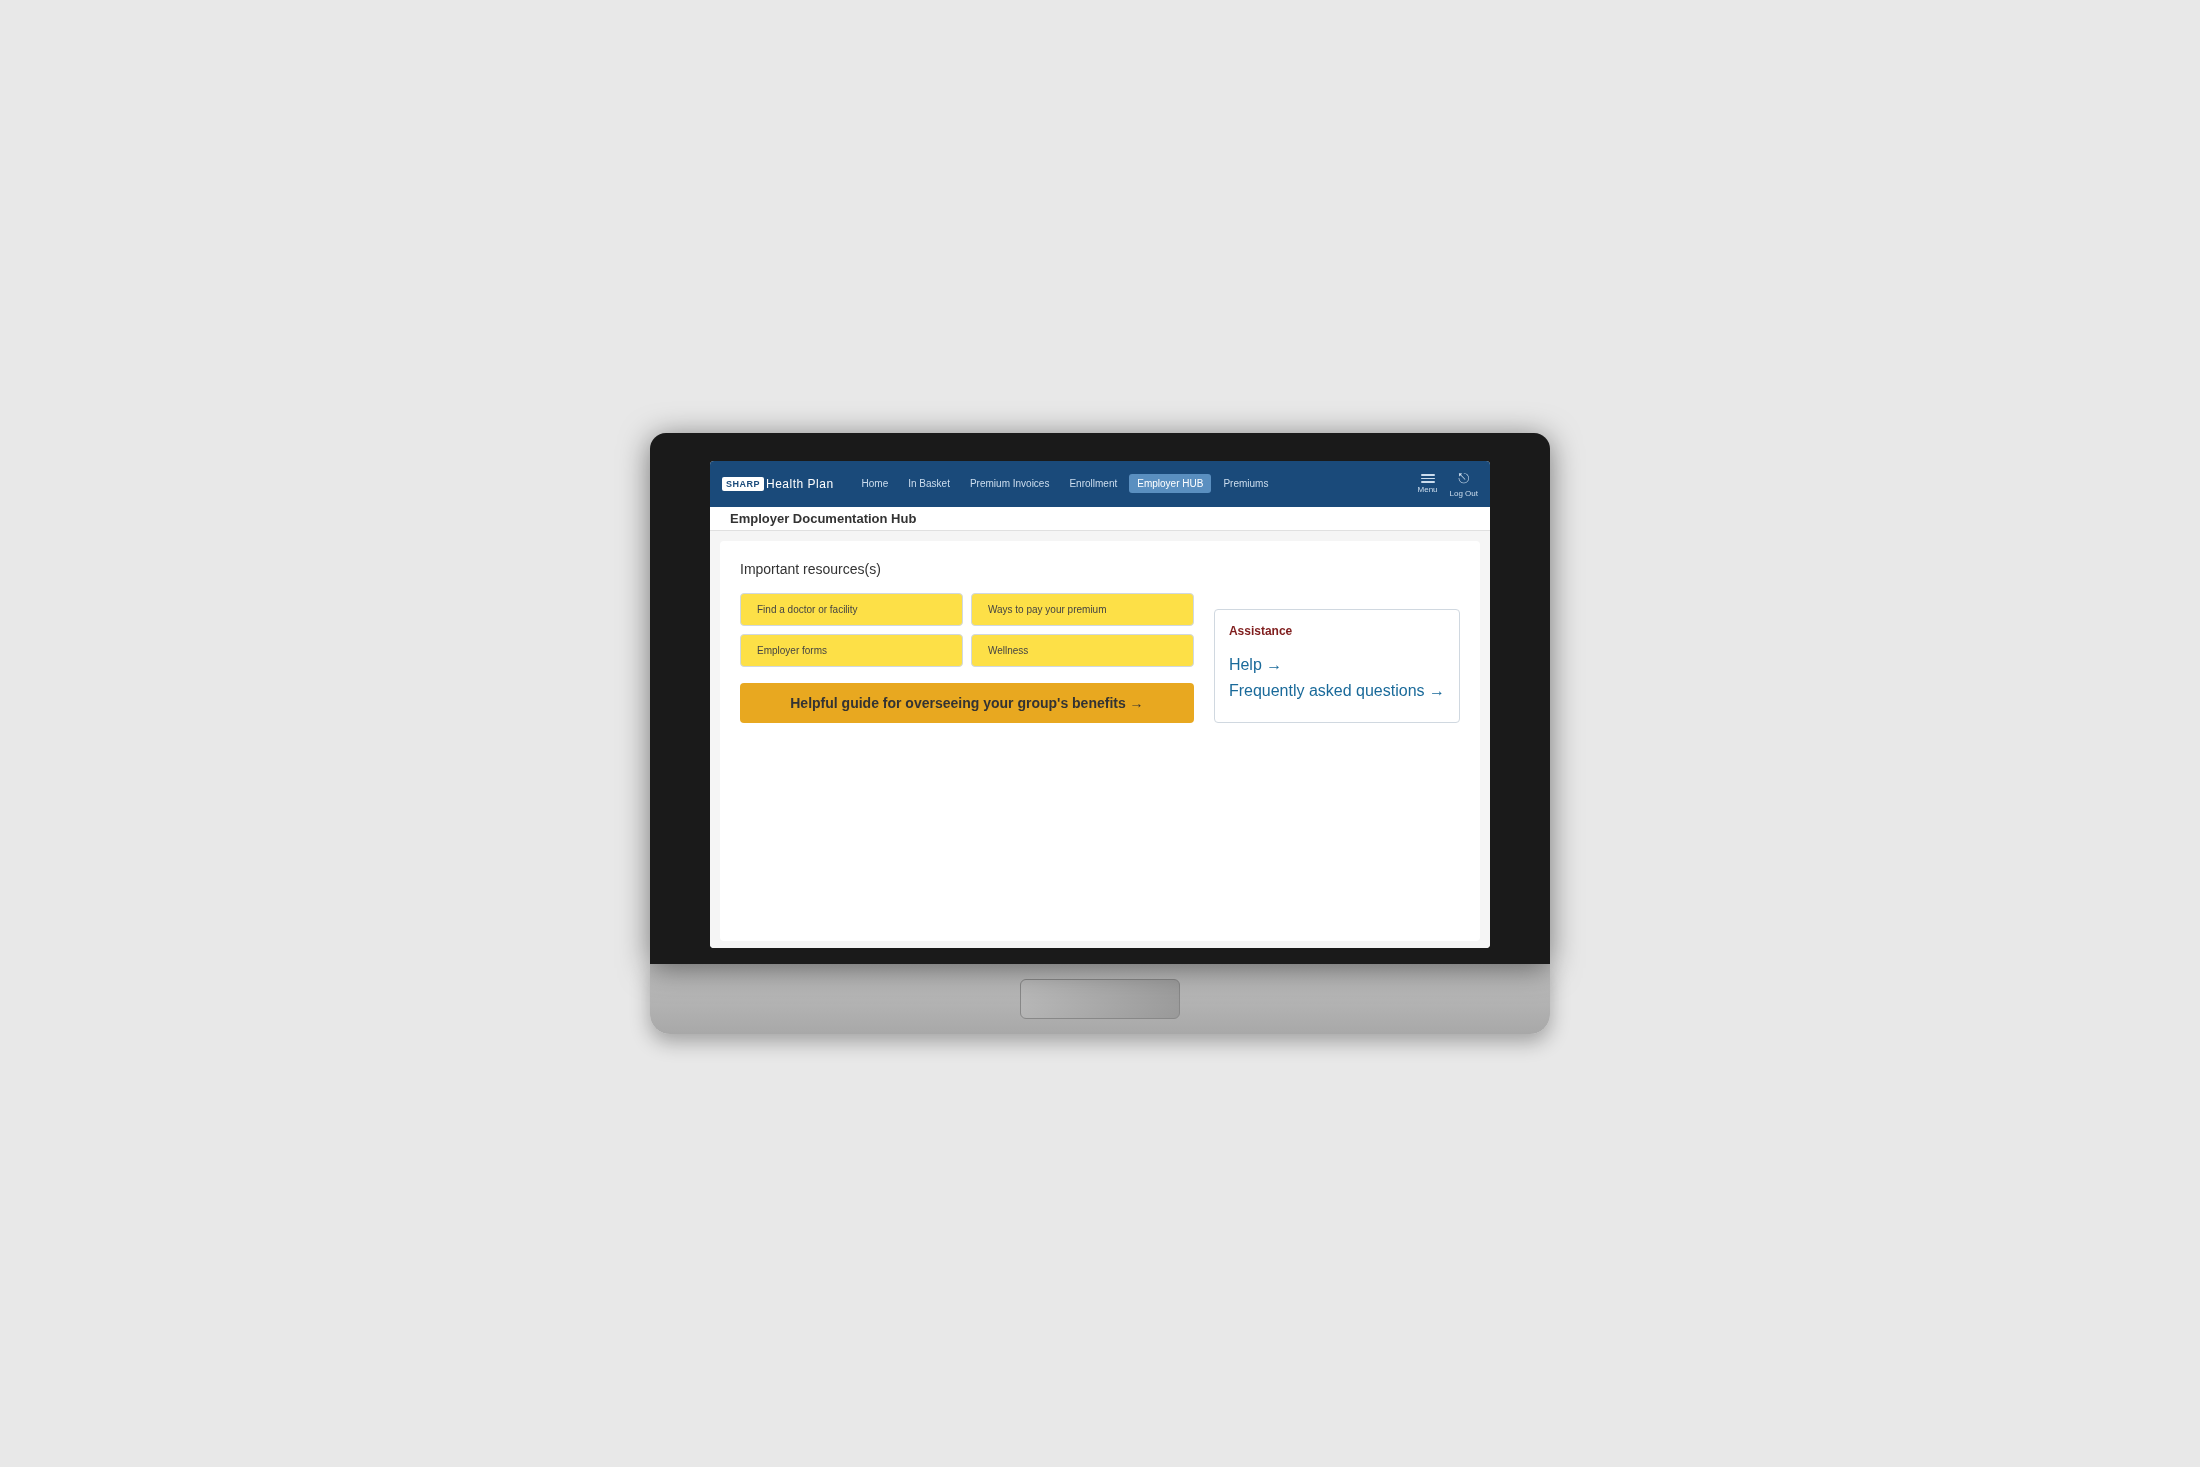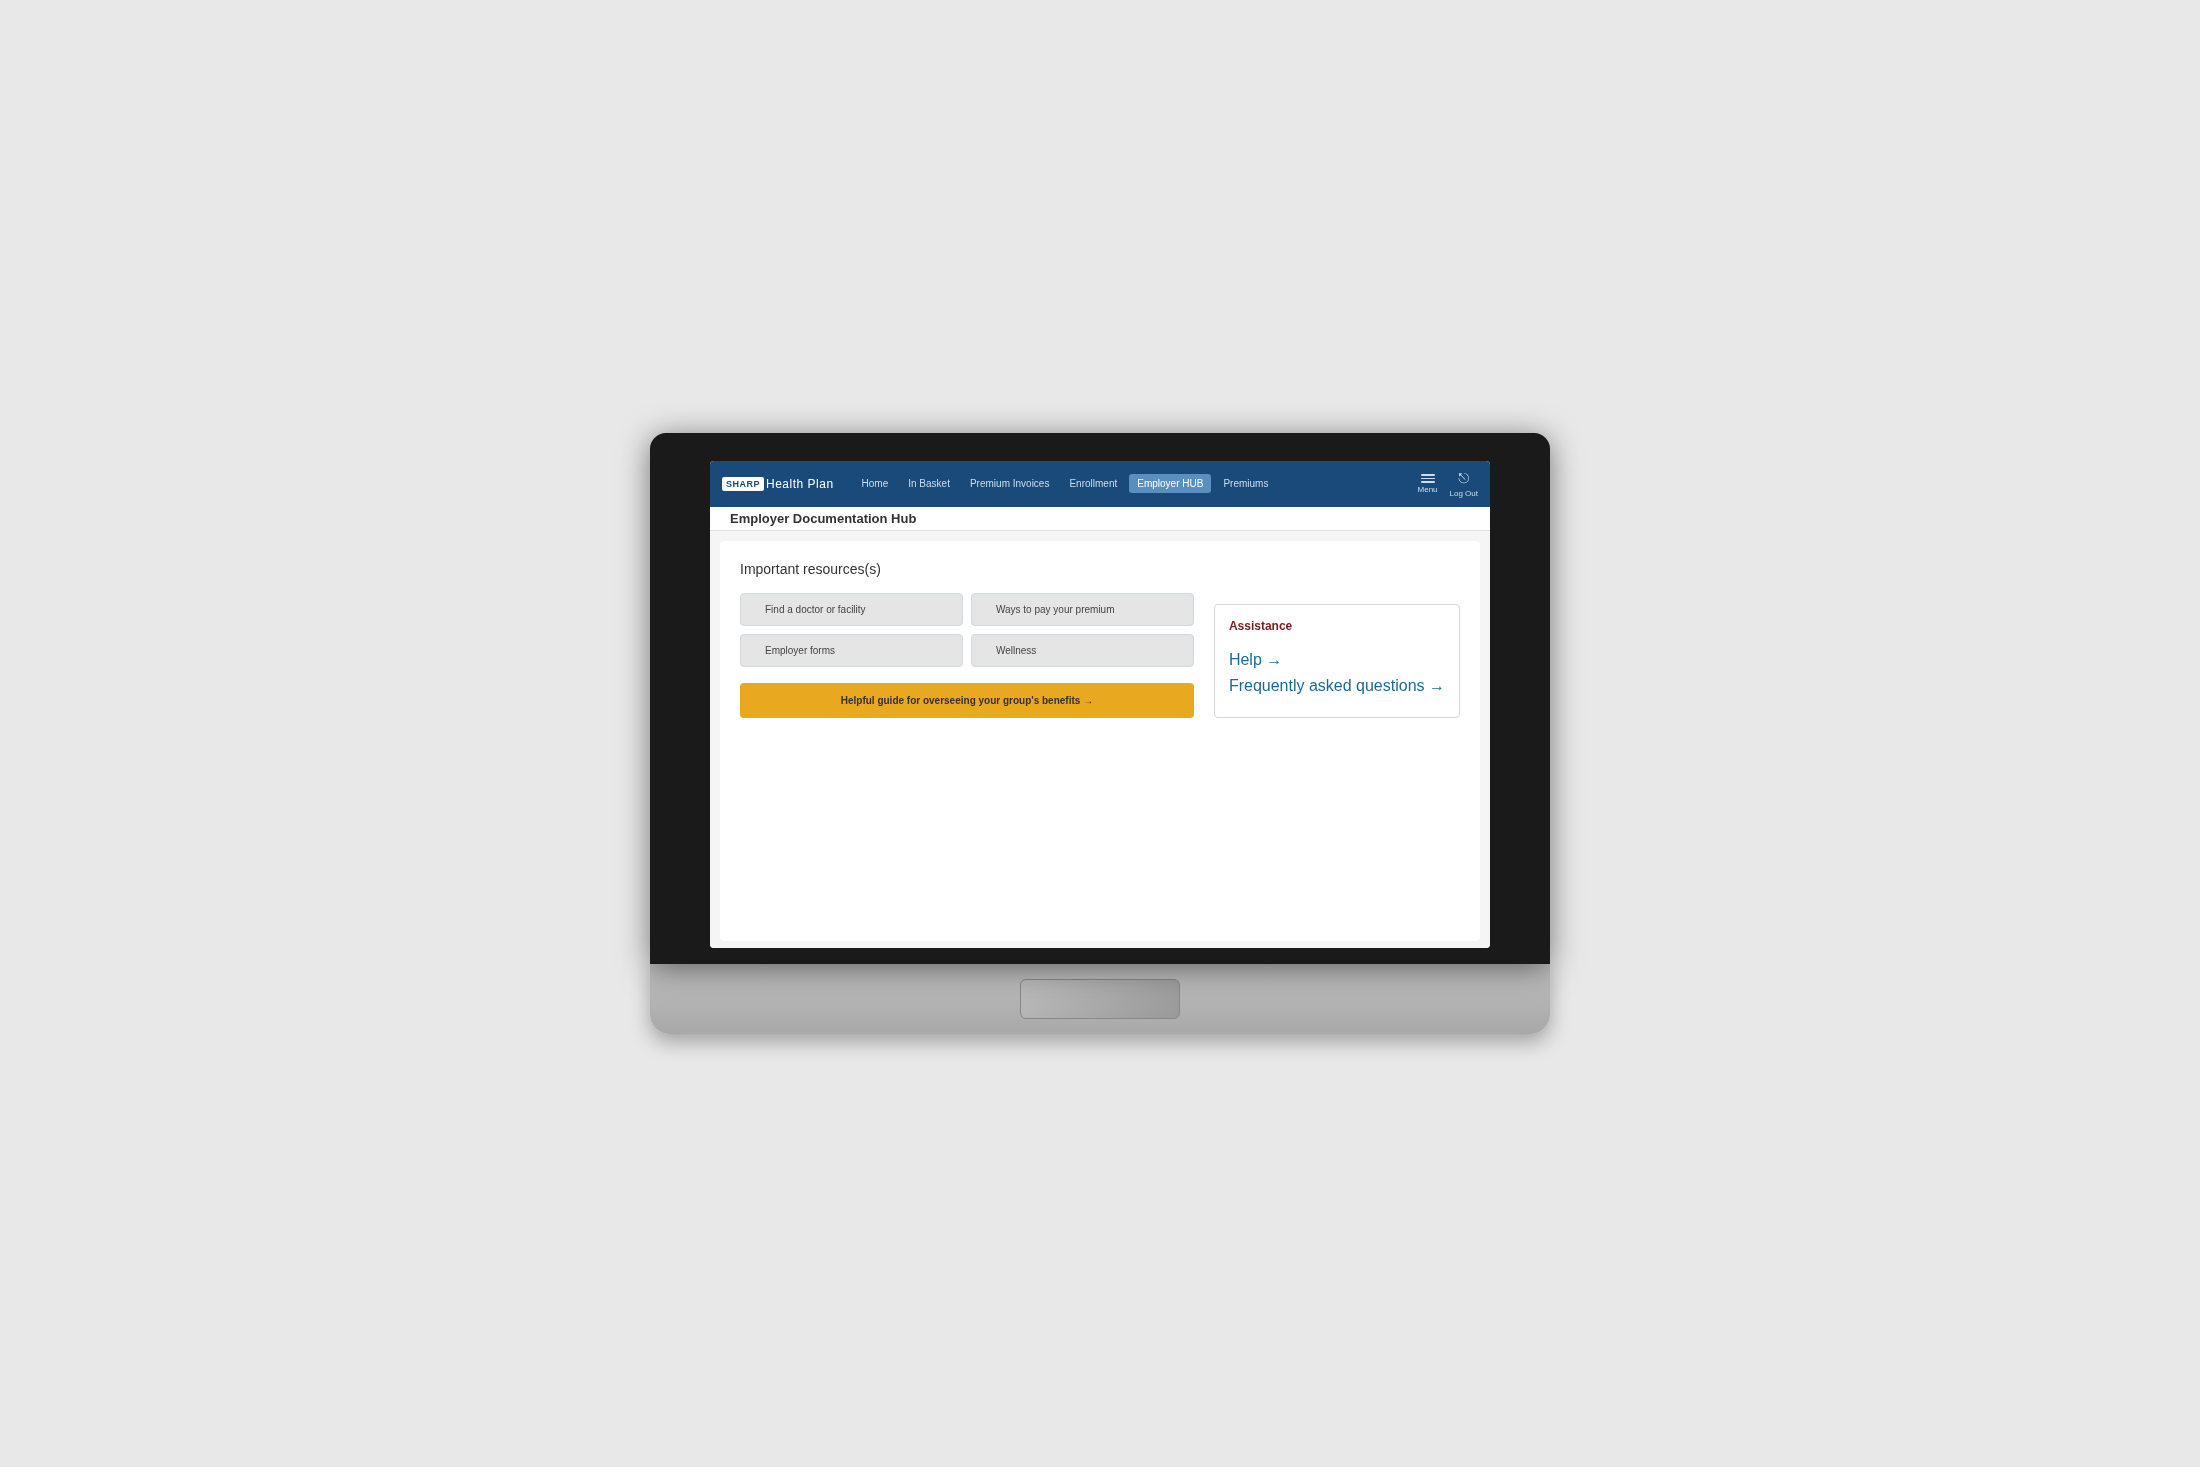--- a/index.html
+++ b/index.html
@@ -192,33 +192,33 @@
     .resources-grid {
       display: grid;
       grid-template-columns: 1fr 1fr;
       gap: 8px;
       margin-bottom: 16px;
     }
 
     .resource-card {
       border: 1px solid #d0d8e0;
       border-radius: 4px;
-      padding: 10px 24px;
+      padding: 10px 16px;
       font-size: 10px;
       color: #444;
       cursor: pointer;
-      background: #e5e5e5;
+      background: #fde047;
     }
 
     .helpful-guide-btn {
       background: #e8a820;
       border: none;
       border-radius: 4px;
       padding: 12px 23px;
-      font-size: 10px;
+      font-size: 14px;
       font-weight: bold;
       color: #333;
       cursor: pointer;
       width: 100%;
       text-align: center;
     }
 
     .assistance-card {
       background: #fff;
       border: 1px solid #d0d8e0;

